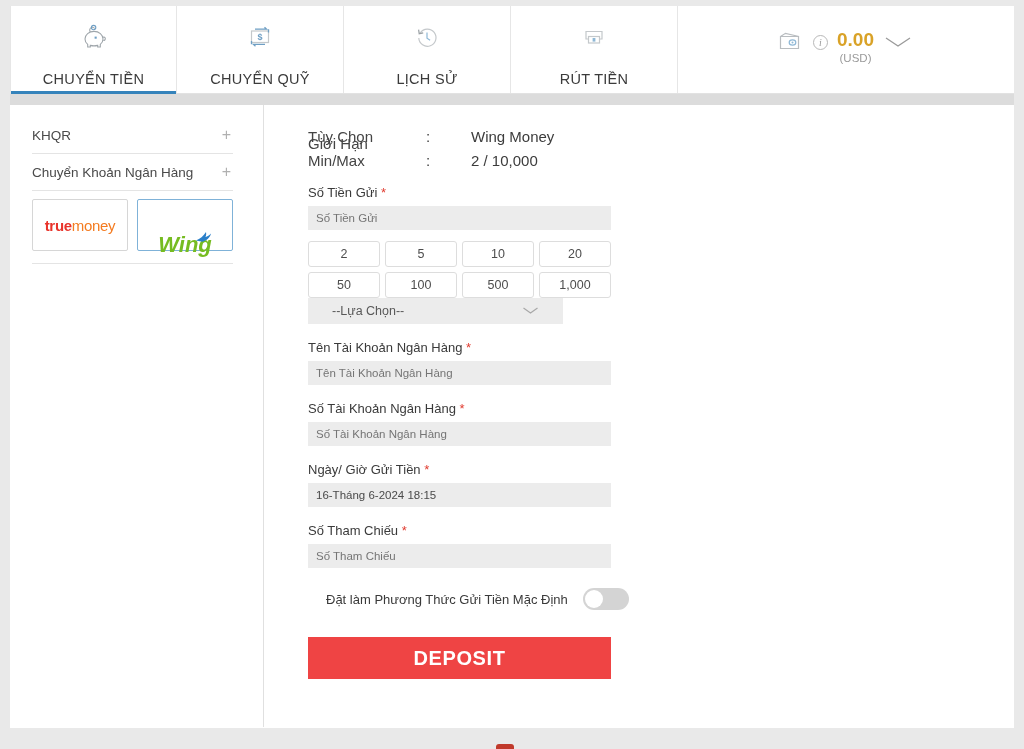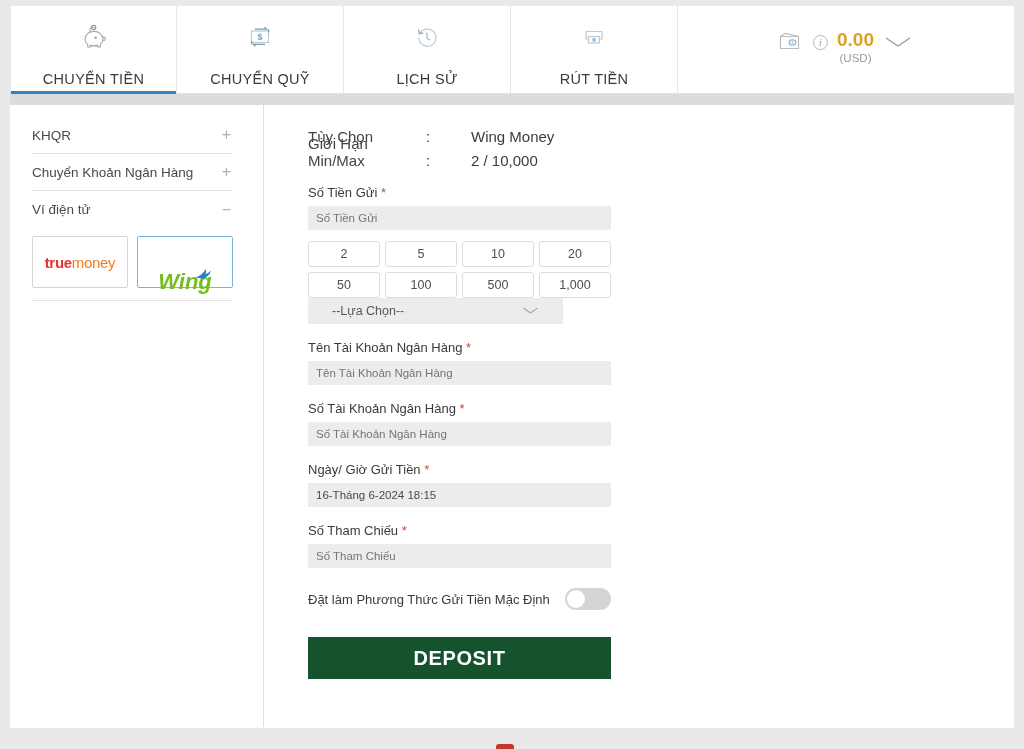--- a/index.html
+++ b/index.html
@@ -256,20 +256,21 @@
     color: #4d4d4d;
     cursor: pointer;
   }
 
   .toggle-row {
     display: flex;
     align-items: center;
     margin-top: 20px;
     width: 303px;
     justify-content: space-between;
+    margin-left: 18px;
   }
   .toggle-text { font-size: 13px; color: #3a3a3a; }
   .toggle {
     width: 46px; height: 22px;
     background: #d4d4d4;
     border-radius: 11px;
     position: relative;
     cursor: pointer;
   }
   .toggle .knob {
@@ -277,21 +278,21 @@
     top: 2px; left: 2px;
     width: 18px; height: 18px;
     border-radius: 50%;
     background: #ffffff;
   }
 
   .deposit-btn {
     width: 303px;
     height: 42px;
     margin-top: 27px;
-    background: #14532d;
+    background: #ef4444;
     color: #ffffff;
     border: none;
     font-size: 20px;
     font-weight: bold;
     letter-spacing: .6px;
     font-family: "Liberation Sans", sans-serif;
     cursor: pointer;
   }
 
   .red-nub {
@@ -394,24 +395,20 @@
         <div class="acc-row">
           <span>KHQR</span>
           <span class="acc-sign">+</span>
         </div>
 
         <div class="acc-row">
           <span>Chuyển Khoản Ngân Hàng</span>
           <span class="acc-sign">+</span>
         </div>
 
-        <div class="acc-row open">
-          <span>Ví điện tử</span>
-          <span class="acc-sign">−</span>
-        </div>
 
         <div class="wallet-grid">
           <div class="wallet-card">
             <span class="logo-truemoney">
               <span class="t1">true</span><span class="t2">money</span>
             </span>
           </div>
 
           <div class="wallet-card selected">
             <span class="logo-wing">

